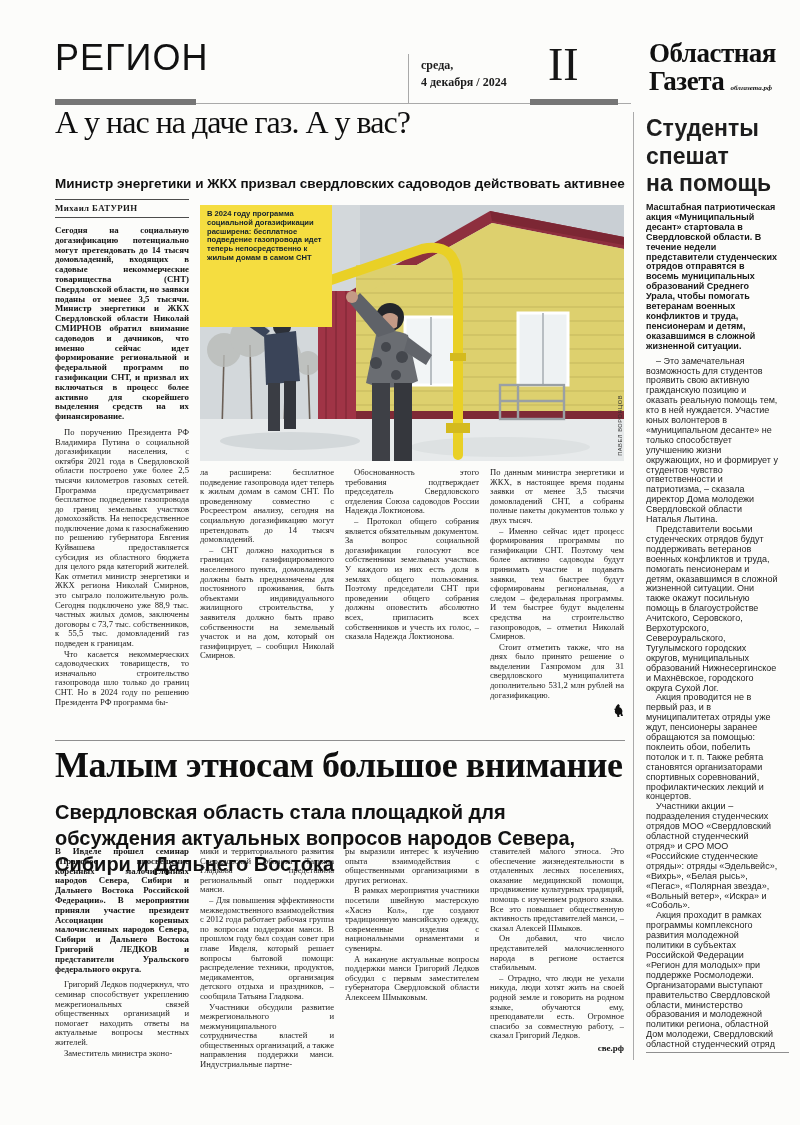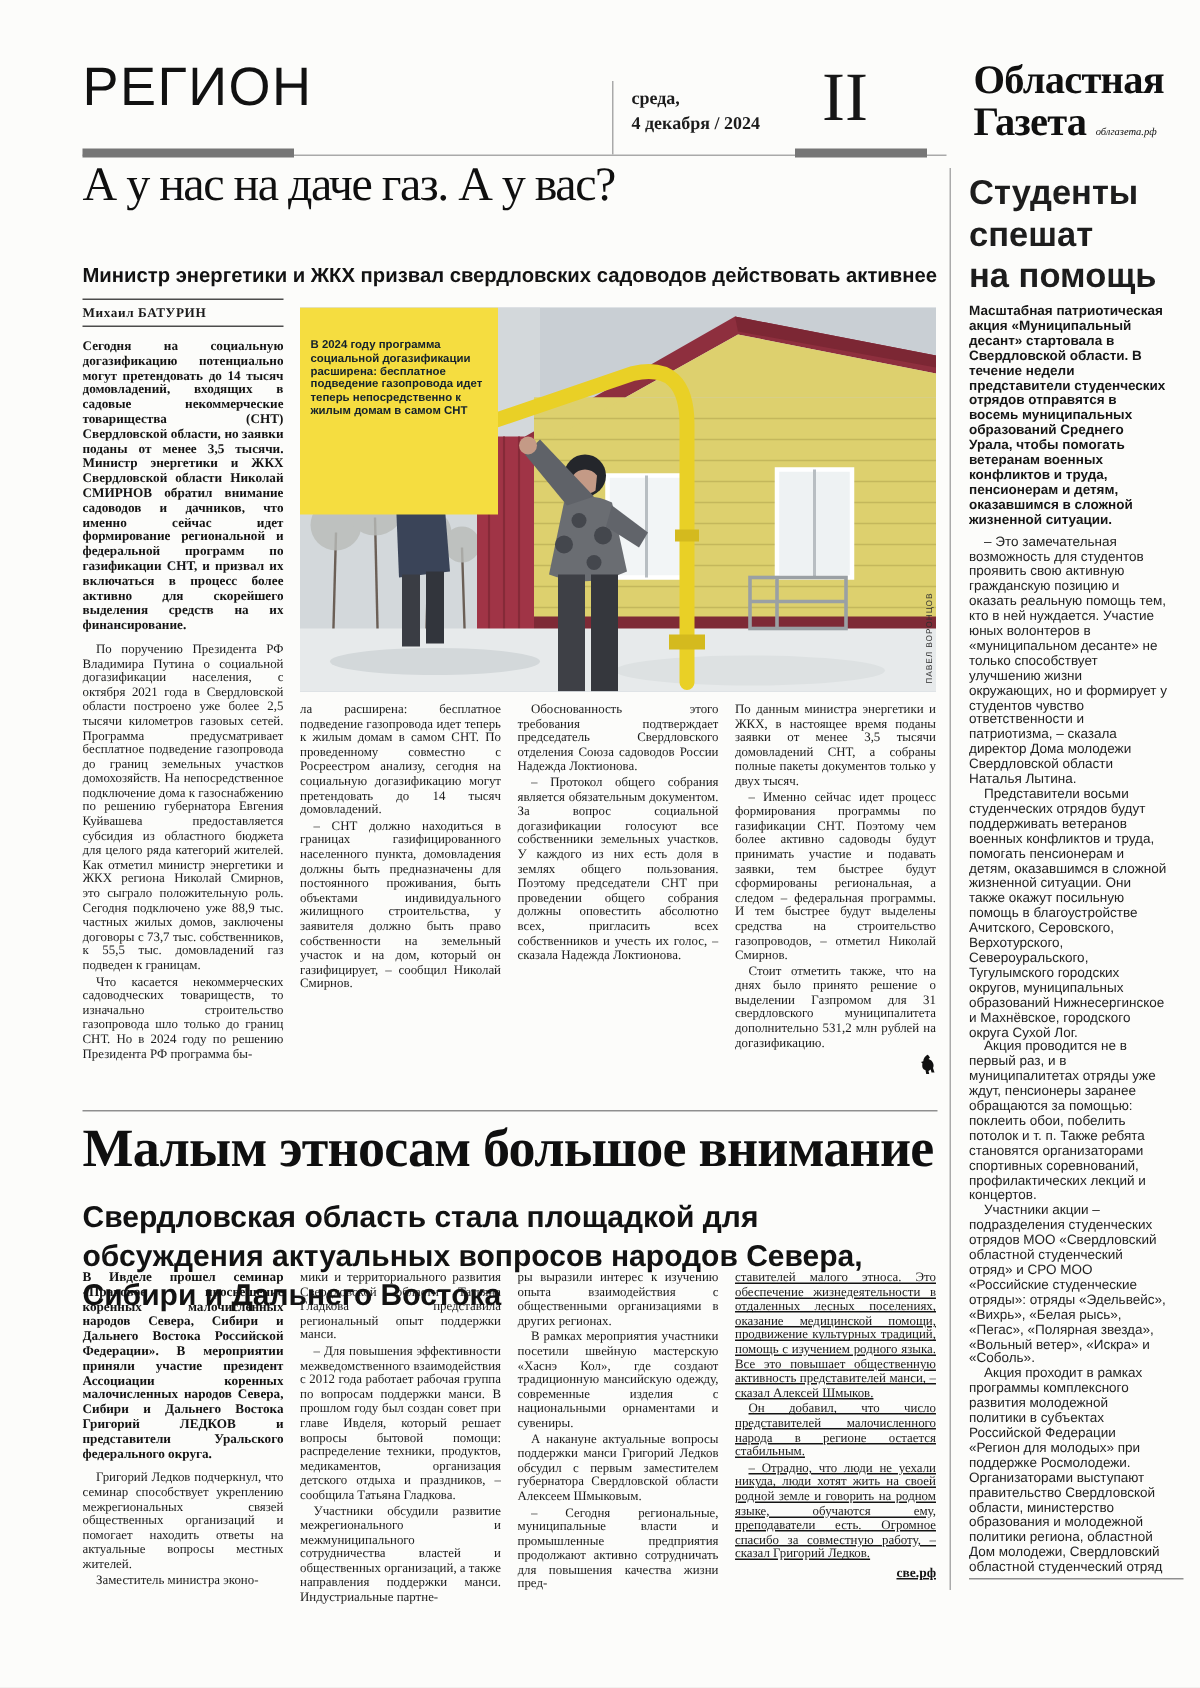--- a/index.html
+++ b/index.html
@@ -13,21 +13,21 @@
   .hdr-thin-line{left:55px;top:103px;width:576px;height:1px;background:#a9a9a9;}
   .hdr-bar{top:99px;height:6px;background:#767676;}
   .bar-left{left:55px;width:141px;}
   .bar-right{left:530px;width:88px;}
   .hdr-vline{left:408px;top:54px;width:1px;height:49px;background:#a9a9a9;}
   .hdr-date{left:421px;top:57px;font-size:12px;font-weight:bold;line-height:1.45;color:#1c1c1c;}
   .hdr-page-num{left:548px;top:42px;font-size:46px;line-height:1;color:#161616;font-family:"Liberation Serif",serif;}
   .masthead{left:649px;top:40px;width:145px;font-weight:bold;color:#101010;}
   .masthead .m1{font-size:27px;line-height:1.0;letter-spacing:-0.5px;}
   .masthead .m2{font-size:27px;line-height:1.05;letter-spacing:-0.5px;white-space:nowrap;}
-  .masthead .site{font-size:7px;font-style:italic;font-weight:normal;letter-spacing:0;}
+  .masthead .site{font-size:7px;font-style:italic;font-weight:bold;letter-spacing:0;}
 
   
   .a1-headline{left:55px;top:106px;width:578px;font-size:32px;line-height:1.05;
     letter-spacing:-1px;color:#0f0f0f;font-weight:400;white-space:nowrap;}
   .a1-subhead{left:55px;top:176px;width:578px;font-family:"Liberation Sans",sans-serif;
     font-size:13.5px;font-weight:bold;color:#121212;}
   .byline-box{left:55px;top:199px;width:134px;border-top:1px solid #4c4c4c;border-bottom:1px solid #4c4c4c;
     padding:3px 0 4px;font-size:8.8px;font-weight:bold;letter-spacing:0.4px;color:#1a1a1a;}
 
   .col{width:134px;text-align:justify;overflow:hidden;}
@@ -37,35 +37,35 @@
   .a1c1{left:55px;top:226px;height:500px;}
   .a1c2{left:200px;top:468px;height:272px;}
   .a1c3{left:345px;top:468px;height:272px;}
   .a1c4{left:490px;top:468px;height:272px;}
   .endmark{text-align:right;margin-top:3px;}
 
   
   .photo{left:200px;top:205px;width:424px;height:256px;background:#c7ced4;overflow:hidden;}
   .photo svg{position:absolute;left:0;top:0;}
   .photo-caption{position:absolute;left:0;top:0;width:118px;height:112px;background:#f5dd40;
-    padding:21px 7px 5px;font-family:"Liberation Sans",sans-serif;font-weight:bold;
+    padding:5px 7px 5px;font-family:"Liberation Sans",sans-serif;font-weight:bold;
     font-size:7.6px;line-height:8.8px;color:#12202c;text-align:left;}
   .photo-credit{position:absolute;right:1px;bottom:5px;writing-mode:vertical-rl;transform:rotate(180deg);
     font-family:"Liberation Sans",sans-serif;font-size:5.6px;letter-spacing:0.6px;color:#2e2e2e;}
 
   
   .a2-rule{left:55px;top:740px;width:570px;height:1px;background:#8f8f8f;}
   .a2-headline{left:55px;top:747px;width:575px;font-size:36px;line-height:1.05;letter-spacing:-0.5px;
     color:#0f0f0f;font-weight:700;white-space:nowrap;}
   .a2-subhead{left:55px;top:799px;width:572px;font-family:"Liberation Sans",sans-serif;
     font-size:20px;line-height:1.3;font-weight:bold;color:#121212;}
   .a2c1{left:55px;top:847px;height:225px;}
   .a2c2{left:200px;top:847px;height:225px;}
   .a2c3{left:345px;top:847px;height:225px;}
-  .a2c4{left:490px;top:847px;height:235px;text-decoration:underline;}
+  .a2c4{left:490px;top:847px;height:235px;}
   .signature{text-align:right;font-weight:bold;font-size:9px;margin-top:2px;}
 
   
   .sb-vline{left:633px;top:112px;width:1px;height:948px;background:#ababab;}
   .sb-headline{left:646px;top:115px;width:146px;font-family:"Liberation Sans",sans-serif;
     font-size:23px;line-height:1.2;font-weight:700;color:#1d1d1d;}
   .sb-body{left:646px;top:203px;width:132px;height:846px;overflow:hidden;
     font-family:"Liberation Sans",sans-serif;text-align:left;}
   .sb-body p{margin:0;font-size:9px;line-height:9.9px;color:#222;text-indent:10px;}
   .sb-body p.lead{font-weight:bold;text-indent:0;margin-bottom:5px;color:#161616;}
@@ -228,21 +228,20 @@
   </div>
   <div class="abs col a2c2">
     <p class="noindent">мики и территориального развития Свердловской области Татьяна Гладкова представила региональный опыт поддержки манси.</p>
     <p>– Для повышения эффективности межведомственного взаимодействия с 2012 года работает рабочая группа по вопросам поддержки манси. В прошлом году был создан совет при главе Ивделя, который решает вопросы бытовой помощи: распределение техники, продуктов, медикаментов, организация детского отдыха и праздников, – сообщила Татьяна Гладкова.</p>
     <p>Участники обсудили развитие межрегионального и межмуниципального сотрудничества властей и общественных организаций, а также направления поддержки манси. Индустриальные партне-</p>
   </div>
   <div class="abs col a2c3">
     <p class="noindent">ры выразили интерес к изучению опыта взаимодействия с общественными организациями в других регионах.</p>
     <p>В рамках мероприятия участники посетили швейную мастерскую «Хаснэ Кол», где создают традиционную мансийскую одежду, современные изделия с национальными орнаментами и сувениры.</p>
     <p>А накануне актуальные вопросы поддержки манси Григорий Ледков обсудил с первым заместителем губернатора Свердловской области Алексеем Шмыковым.</p>
-    <p>– Сегодня региональные, муниципальные власти и промышленные предприятия продолжают активно сотрудничать для повышения качества жизни пред-</p>
   </div>
   <div class="abs col a2c4">
     <p class="noindent">ставителей малого этноса. Это обеспечение жизнедеятельности в отдаленных лесных поселениях, оказание медицинской помощи, продвижение культурных традиций, помощь с изучением родного языка. Все это повышает общественную активность представителей манси, – сказал Алексей Шмыков.</p>
     <p>Он добавил, что число представителей малочисленного народа в регионе остается стабильным.</p>
     <p>– Отрадно, что люди не уехали никуда, люди хотят жить на своей родной земле и говорить на родном языке, обучаются ему, преподаватели есть. Огромное спасибо за совместную работу, – сказал Григорий Ледков.</p>
     <div class="signature">све.рф</div>
   </div>
 
   <div class="abs sb-vline"></div>
   <div class="abs sb-headline">

